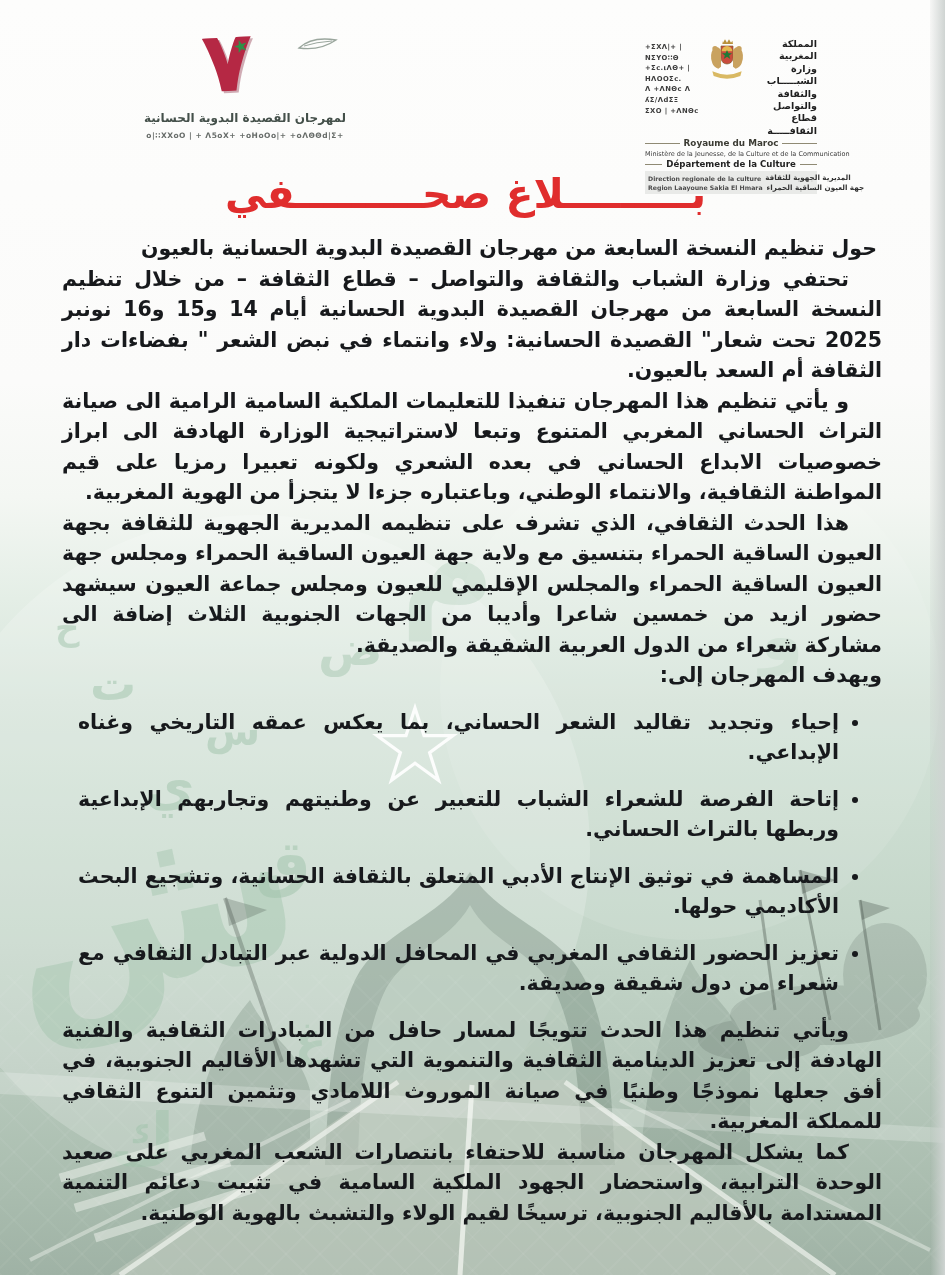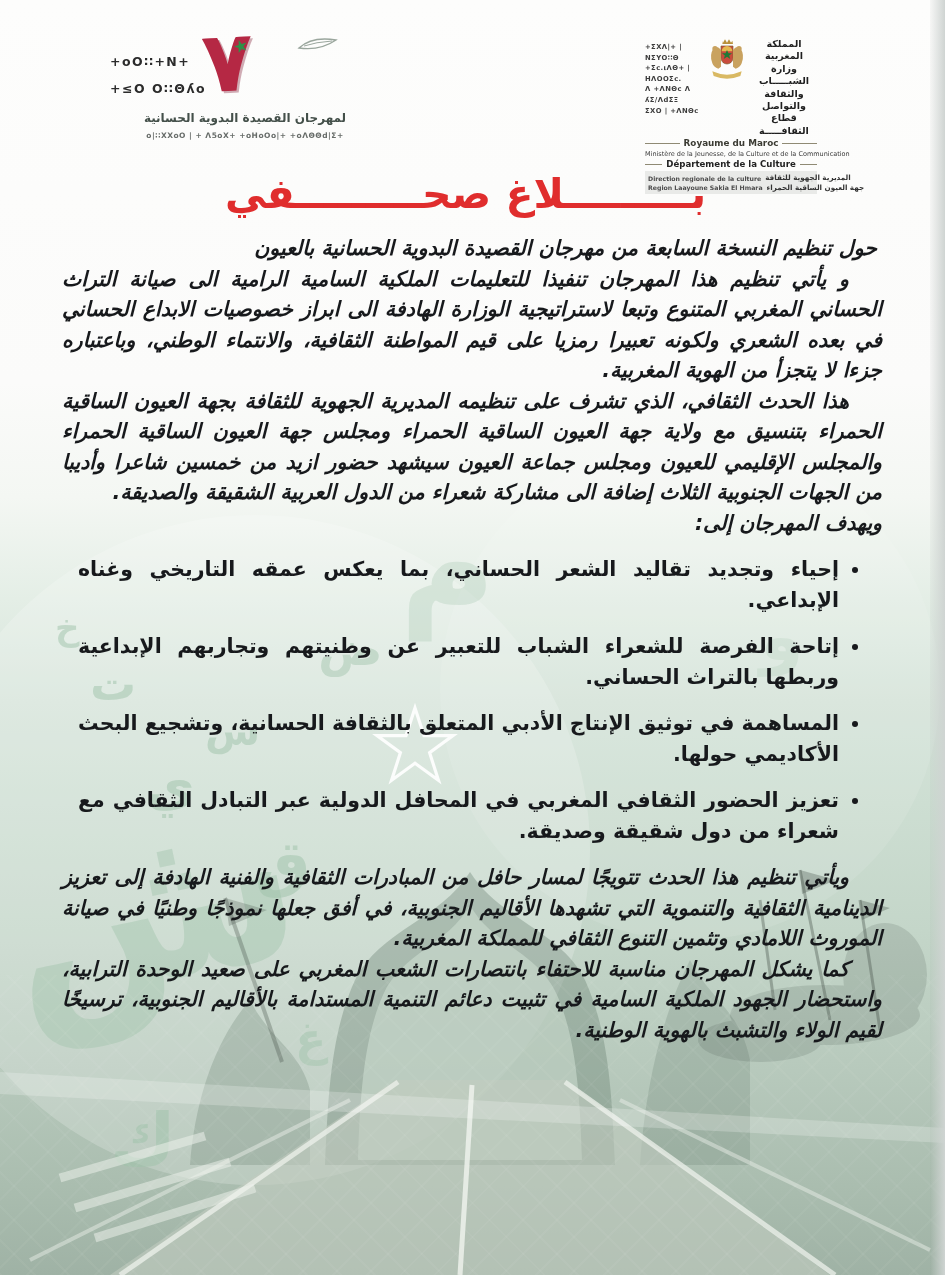--- a/index.html
+++ b/index.html
@@ -37,37 +37,37 @@
     font-size:12px;font-weight:700;color:#44504a;}
   .festival-tif{position:absolute;left:138px;top:131px;width:214px;text-align:center;
     font-size:7.5px;letter-spacing:.5px;color:#676c69;font-weight:700;}
   
   .ministry{position:absolute;left:645px;top:38px;width:172px;}
   .m-top{display:flex;justify-content:space-between;align-items:flex-start;}
   .m-tif{width:58px;font-size:6.8px;line-height:10.6px;letter-spacing:.4px;font-weight:700;
     color:#3a3a3a;text-align:left;padding-top:4px;}
   .m-crest{width:40px;height:44px;flex:0 0 auto;}
   .m-ar{width:66px;font-size:9.6px;line-height:12.4px;font-weight:700;color:#1f1f1f;
-    text-align:center;direction:rtl;}
+    text-align:right;direction:rtl;}
   .m-rule-row{display:flex;align-items:center;gap:4px;margin-top:1px;}
   .m-rule{flex:1;height:1px;background:#8f8a74;}
   .m-kingdom{font-size:8.8px;font-weight:700;color:#3b3b33;white-space:nowrap;}
   .m-ministere{font-size:6.5px;color:#3a3a3a;text-align:center;margin-top:2px;white-space:nowrap;}
   .m-dept{font-size:8.6px;font-weight:700;color:#222;white-space:nowrap;}
   .m-box{background:#e9eae8;margin-top:2px;padding:2px 3px;}
   .m-box-row{display:flex;justify-content:space-between;align-items:flex-end;gap:4px;}
   .m-box-fr{font-size:6.2px;font-weight:700;color:#4c4c4c;line-height:9px;white-space:nowrap;}
   .m-box-ar{font-size:7.2px;font-weight:700;color:#333;direction:rtl;line-height:9.5px;white-space:nowrap;}
   
   .press-title{position:absolute;top:170px;left:0;right:14px;text-align:center;direction:rtl;
     font-size:41px;font-weight:700;color:#e02d2d;letter-spacing:-1px;}
   
   .body-text{position:absolute;left:62px;right:63px;top:233px;direction:rtl;text-align:justify;
     font-size:20.5px;line-height:30.5px;font-weight:700;color:#17191c;}
-  .body-text p{margin:0;font-style:italic;}
+  .body-text p{margin:0;}
   .para{text-indent:33px;}
   .heading{text-indent:5px;}
   ul.goals{margin:0;padding:0 27px 0 0;list-style:disc outside;}
   ul.goals li{margin:16px;}
 </style>
 </head>
 <body>
 
 <div class="page">
 
@@ -123,24 +123,20 @@
     </g>
     <g stroke="#f0f4ee" stroke-width="9" opacity="0.5">
       <line x1="60" y1="1178" x2="205" y2="1136"></line>
       <line x1="75" y1="1208" x2="230" y2="1162"></line>
       <line x1="95" y1="1238" x2="255" y2="1188"></line>
     </g>
     <polygon points="0,1072 945,1128 945,1143 0,1094" fill="#ffffff" opacity="0.22"></polygon>
   </svg>
   <div class="pattern"></div>
 
-  <div class="edition-tifinagh">
-    <div>+oO∷+Ν+</div>
-    <div>+≤O O∷Θʎo</div>
-  </div>
   <div class="edition-numeral">٧</div>
   <div class="numeral-star">★</div>
   <svg class="leaf-doodle" width="44" height="18" viewBox="0 0 44 18">
     <path d="M3 14 Q16 2 40 6 Q24 17 3 14 Z" fill="none" stroke="#9aa69d" stroke-width="1.4"></path>
     <path d="M8 12 Q20 8 36 7" fill="none" stroke="#9aa69d" stroke-width="1"></path>
   </svg>
   <div class="festival-name">لمهرجان القصيدة البدوية الحسانية</div>
   <div class="festival-tif">o|∷XXoO | + Λ5oX+ +oHoOo|+ +oΛΘΘd|Σ+</div>
 
   <div class="ministry">
@@ -189,20 +185,21 @@
         <span class="m-box-fr">Region Laayoune Sakia El Hmara</span>
         <span class="m-box-ar">جهة العيون الساقية الحمراء</span>
       </div>
     </div>
   </div>
 
   <div class="press-title">بـــــــــلاغ صحـــــــــفي</div>
 
   <div class="body-text">
     <p class="heading">حول تنظيم النسخة السابعة من مهرجان القصيدة البدوية الحسانية بالعيون</p>
+    <p class="para">تحتفي وزارة الشباب والثقافة والتواصل – قطاع الثقافة – من خلال تنظيم النسخة السابعة من مهرجان القصيدة البدوية الحسانية أيام 14 و15 و16 نونبر 2025 تحت شعار" القصيدة الحسانية: ولاء وانتماء في نبض الشعر " بفضاءات دار الثقافة أم السعد بالعيون.</p>
     <p class="para">و يأتي تنظيم هذا المهرجان تنفيذا للتعليمات الملكية السامية الرامية الى صيانة التراث الحساني المغربي المتنوع وتبعا لاستراتيجية الوزارة الهادفة الى ابراز خصوصيات الابداع الحساني في بعده الشعري ولكونه تعبيرا رمزيا على قيم المواطنة الثقافية، والانتماء الوطني، وباعتباره جزءا لا يتجزأ من الهوية المغربية.</p>
     <p class="para">هذا الحدث الثقافي، الذي تشرف على تنظيمه المديرية الجهوية للثقافة بجهة العيون الساقية الحمراء بتنسيق مع ولاية جهة العيون الساقية الحمراء ومجلس جهة العيون الساقية الحمراء والمجلس الإقليمي للعيون ومجلس جماعة العيون سيشهد حضور ازيد من خمسين شاعرا وأديبا من الجهات الجنوبية الثلاث إضافة الى مشاركة شعراء من الدول العربية الشقيقة والصديقة.</p>
     <p>ويهدف المهرجان إلى:</p>
     <ul class="goals">
       <li>إحياء وتجديد تقاليد الشعر الحساني، بما يعكس عمقه التاريخي وغناه الإبداعي.</li>
       <li>إتاحة الفرصة للشعراء الشباب للتعبير عن وطنيتهم وتجاربهم الإبداعية وربطها بالتراث الحساني.</li>
       <li>المساهمة في توثيق الإنتاج الأدبي المتعلق بالثقافة الحسانية، وتشجيع البحث الأكاديمي حولها.</li>
       <li>تعزيز الحضور الثقافي المغربي في المحافل الدولية عبر التبادل الثقافي مع شعراء من دول شقيقة وصديقة.</li>
     </ul>
     <p class="para">ويأتي تنظيم هذا الحدث تتويجًا لمسار حافل من المبادرات الثقافية والفنية الهادفة إلى تعزيز الدينامية الثقافية والتنموية التي تشهدها الأقاليم الجنوبية، في أفق جعلها نموذجًا وطنيًا في صيانة الموروث اللامادي وتثمين التنوع الثقافي للمملكة المغربية.</p>

